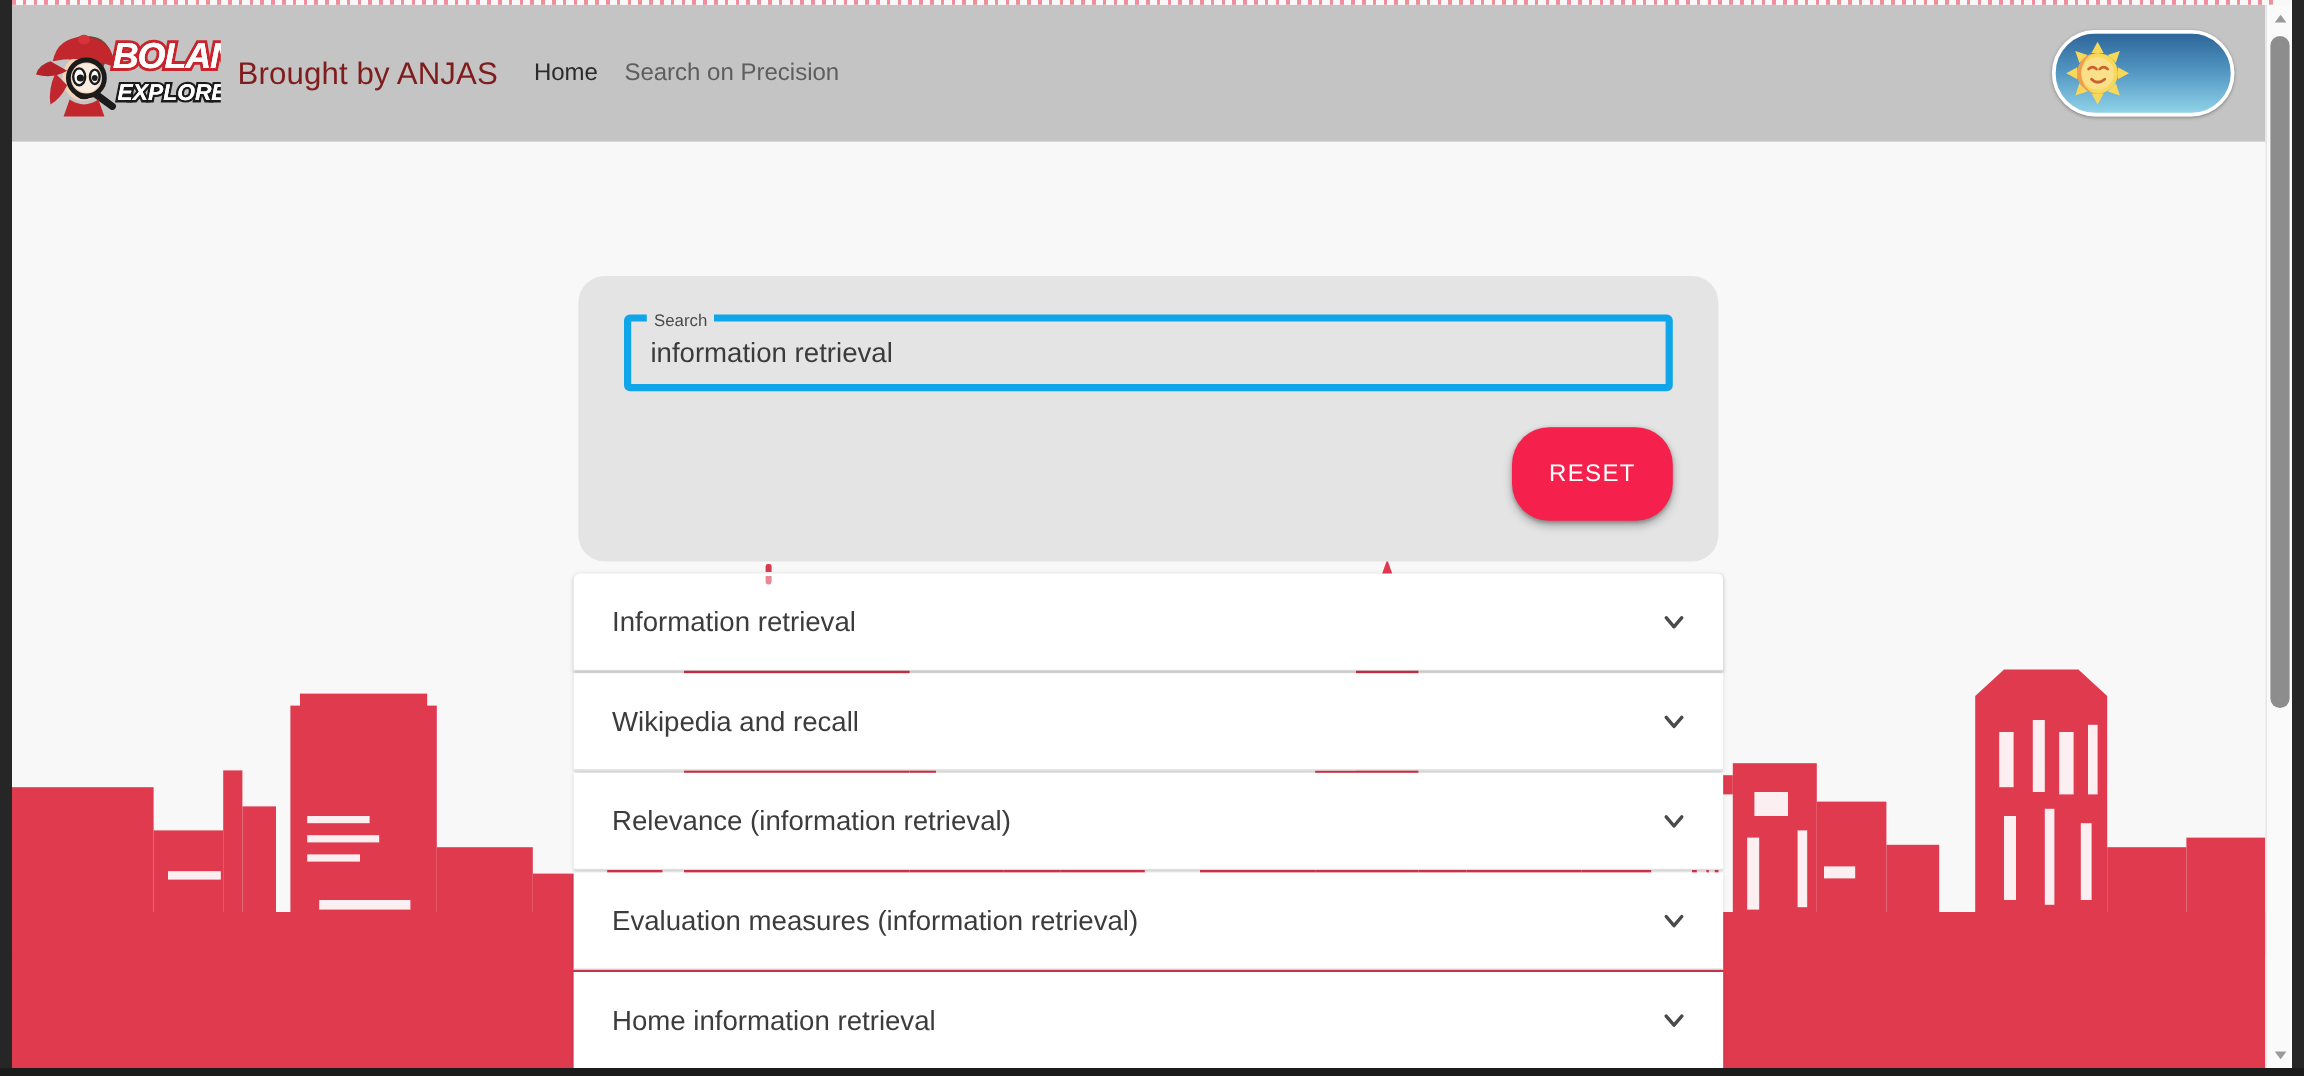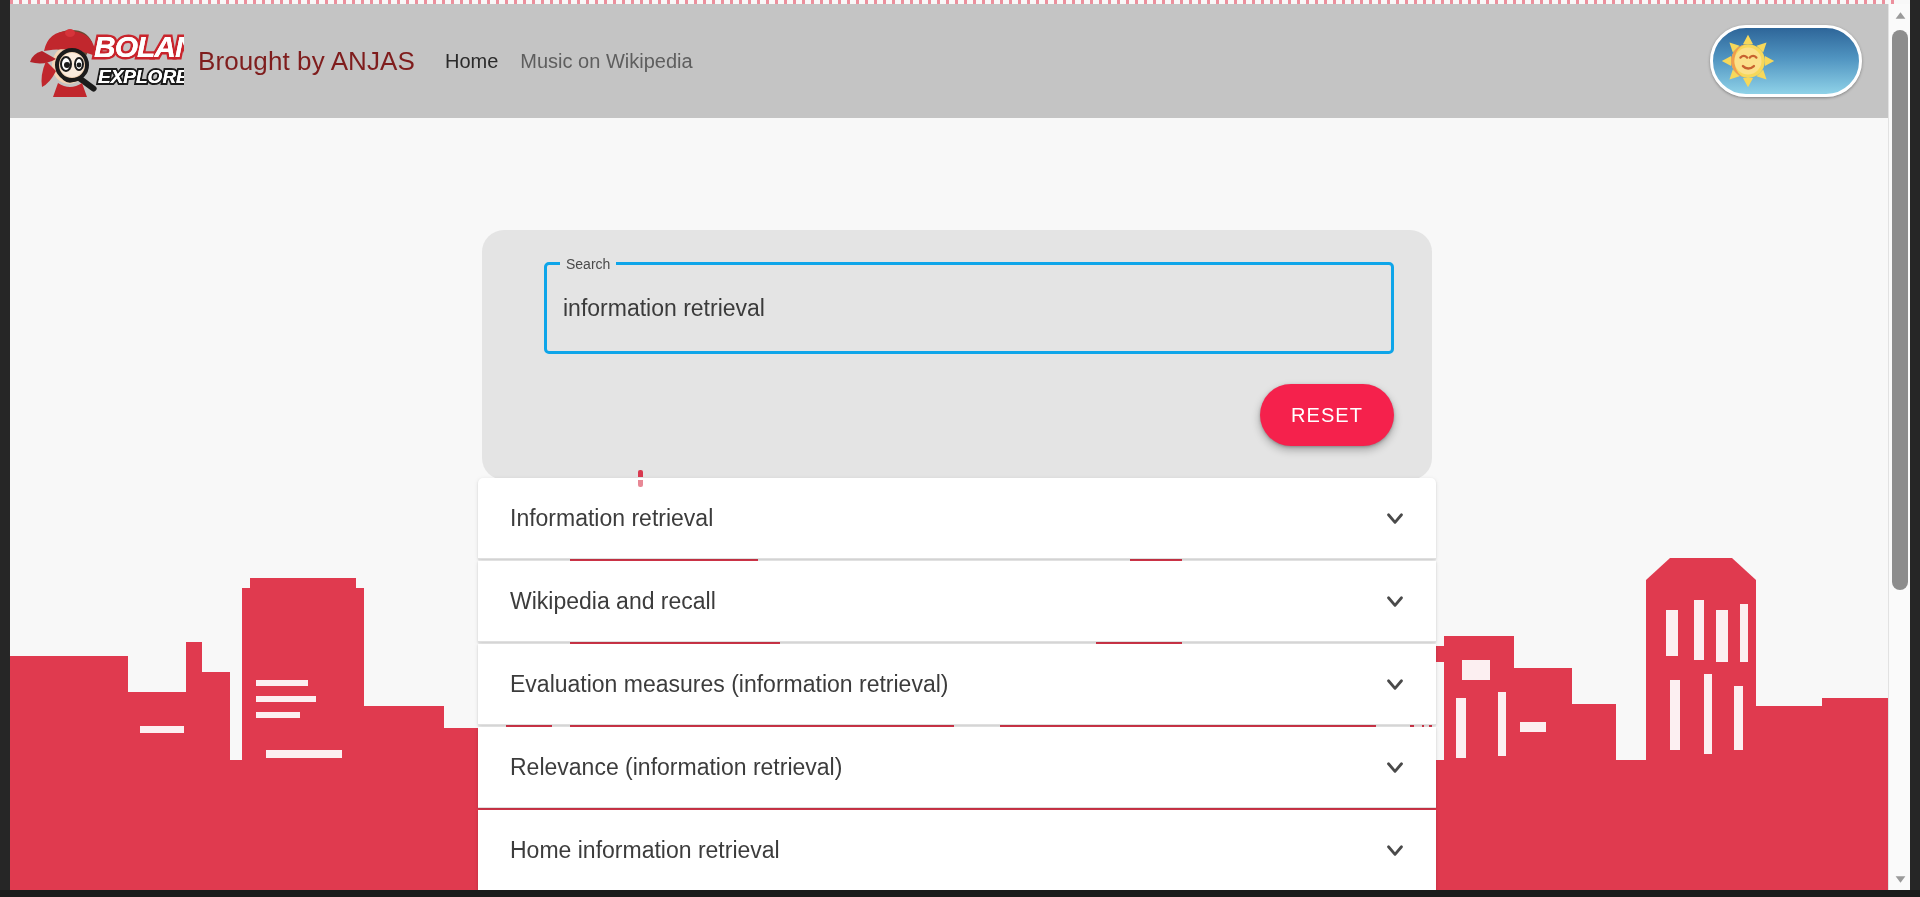--- a/index.html
+++ b/index.html
@@ -124,25 +124,24 @@
     left: 472px; top: 226px;
     width: 950px;
     background: #e4e4e4;
     border-radius: 22px;
     padding: 32px 38px 34px 38px;
     z-index: 10;
   }
 
   .mui-field {
     position: relative;
-    height: 92px;
-    border: 3px solid #0ea5e9;
+    height: 64px;
+    border: 6px solid #0ea5e9;
     border-radius: 5px;
     background: transparent;
-    margin-left: 24px;
   }
   .mui-legend {
     position: absolute;
     left: 13px; top: -9px;
     padding: 0 6px;
     background: #e4e4e4;
     font-size: 14px;
     color: #4a4a4a;
     line-height: 16px;
   }
@@ -156,21 +155,21 @@
     font-size: 23px;
     color: #3b3b3b;
   }
 
   #reset-row {
     display: flex;
     justify-content: flex-end;
     margin-top: 30px;
   }
   #reset-button {
-    min-width: 134px; height: 62px;
+    min-width: 134px; height: 78px;
     border: none;
     border-radius: 31px;
     background: #f5214c;
     color: #ffffff;
     font-family: "Liberation Sans", sans-serif;
     font-size: 20px;
     letter-spacing: 1.1px;
     cursor: pointer;
     box-shadow: 0 4px 8px rgba(0,0,0,.28), 0 1px 3px rgba(0,0,0,.22);
   }
@@ -361,21 +360,21 @@
             <text x="70" y="40" font-size="30" fill="#ffffff" letter-spacing="-1">BOLANG</text>
             <text x="74" y="66" font-size="19" fill="#ffffff" stroke="#1b1b1b" stroke-width="4" paint-order="stroke" letter-spacing="0">EXPLORER</text>
             <text x="74" y="66" font-size="19" fill="#ffffff" letter-spacing="0">EXPLORER</text>
           </g>
         </svg>
       </div>
 
       <div id="brand-tagline">Brought by ANJAS</div>
 
       <a class="nav-link active">Home</a>
-      <a class="nav-link muted">Music on Wikipedia</a>
+      <a class="nav-link muted">Search on Precision</a>
 
       <div id="theme-toggle">
         <span>
           <svg viewBox="0 0 64 64" xmlns="http://www.w3.org/2000/svg">
             <g fill="#f7d85a">
               <polygon points="32,1 38,12 26,12"></polygon>
               <polygon points="32,63 26,52 38,52"></polygon>
               <polygon points="1,32 12,26 12,38"></polygon>
               <polygon points="63,32 52,38 52,26"></polygon>
               <polygon points="10,10 22,14 14,22"></polygon>
@@ -425,32 +424,32 @@
           <span class="chev">
             <svg viewBox="0 0 24 24" xmlns="http://www.w3.org/2000/svg">
               <path d="M6 9 l6 7 l6 -7" fill="none" stroke="#4a4a4a" stroke-width="2.6" stroke-linecap="round" stroke-linejoin="round"></path>
             </svg>
           </span>
         </div>
       </div>
 
       <div class="acc-item">
         <div class="acc-summary">
-          <span class="acc-title">Evaluation measures (information retrieval)</span>
+          <span class="acc-title">Relevance (information retrieval)</span>
           <span class="chev">
             <svg viewBox="0 0 24 24" xmlns="http://www.w3.org/2000/svg">
               <path d="M6 9 l6 7 l6 -7" fill="none" stroke="#4a4a4a" stroke-width="2.6" stroke-linecap="round" stroke-linejoin="round"></path>
             </svg>
           </span>
         </div>
       </div>
 
       <div class="acc-item">
         <div class="acc-summary">
-          <span class="acc-title">Relevance (information retrieval)</span>
+          <span class="acc-title">Evaluation measures (information retrieval)</span>
           <span class="chev">
             <svg viewBox="0 0 24 24" xmlns="http://www.w3.org/2000/svg">
               <path d="M6 9 l6 7 l6 -7" fill="none" stroke="#4a4a4a" stroke-width="2.6" stroke-linecap="round" stroke-linejoin="round"></path>
             </svg>
           </span>
         </div>
       </div>
 
       <div class="acc-item">
         <div class="acc-summary">

